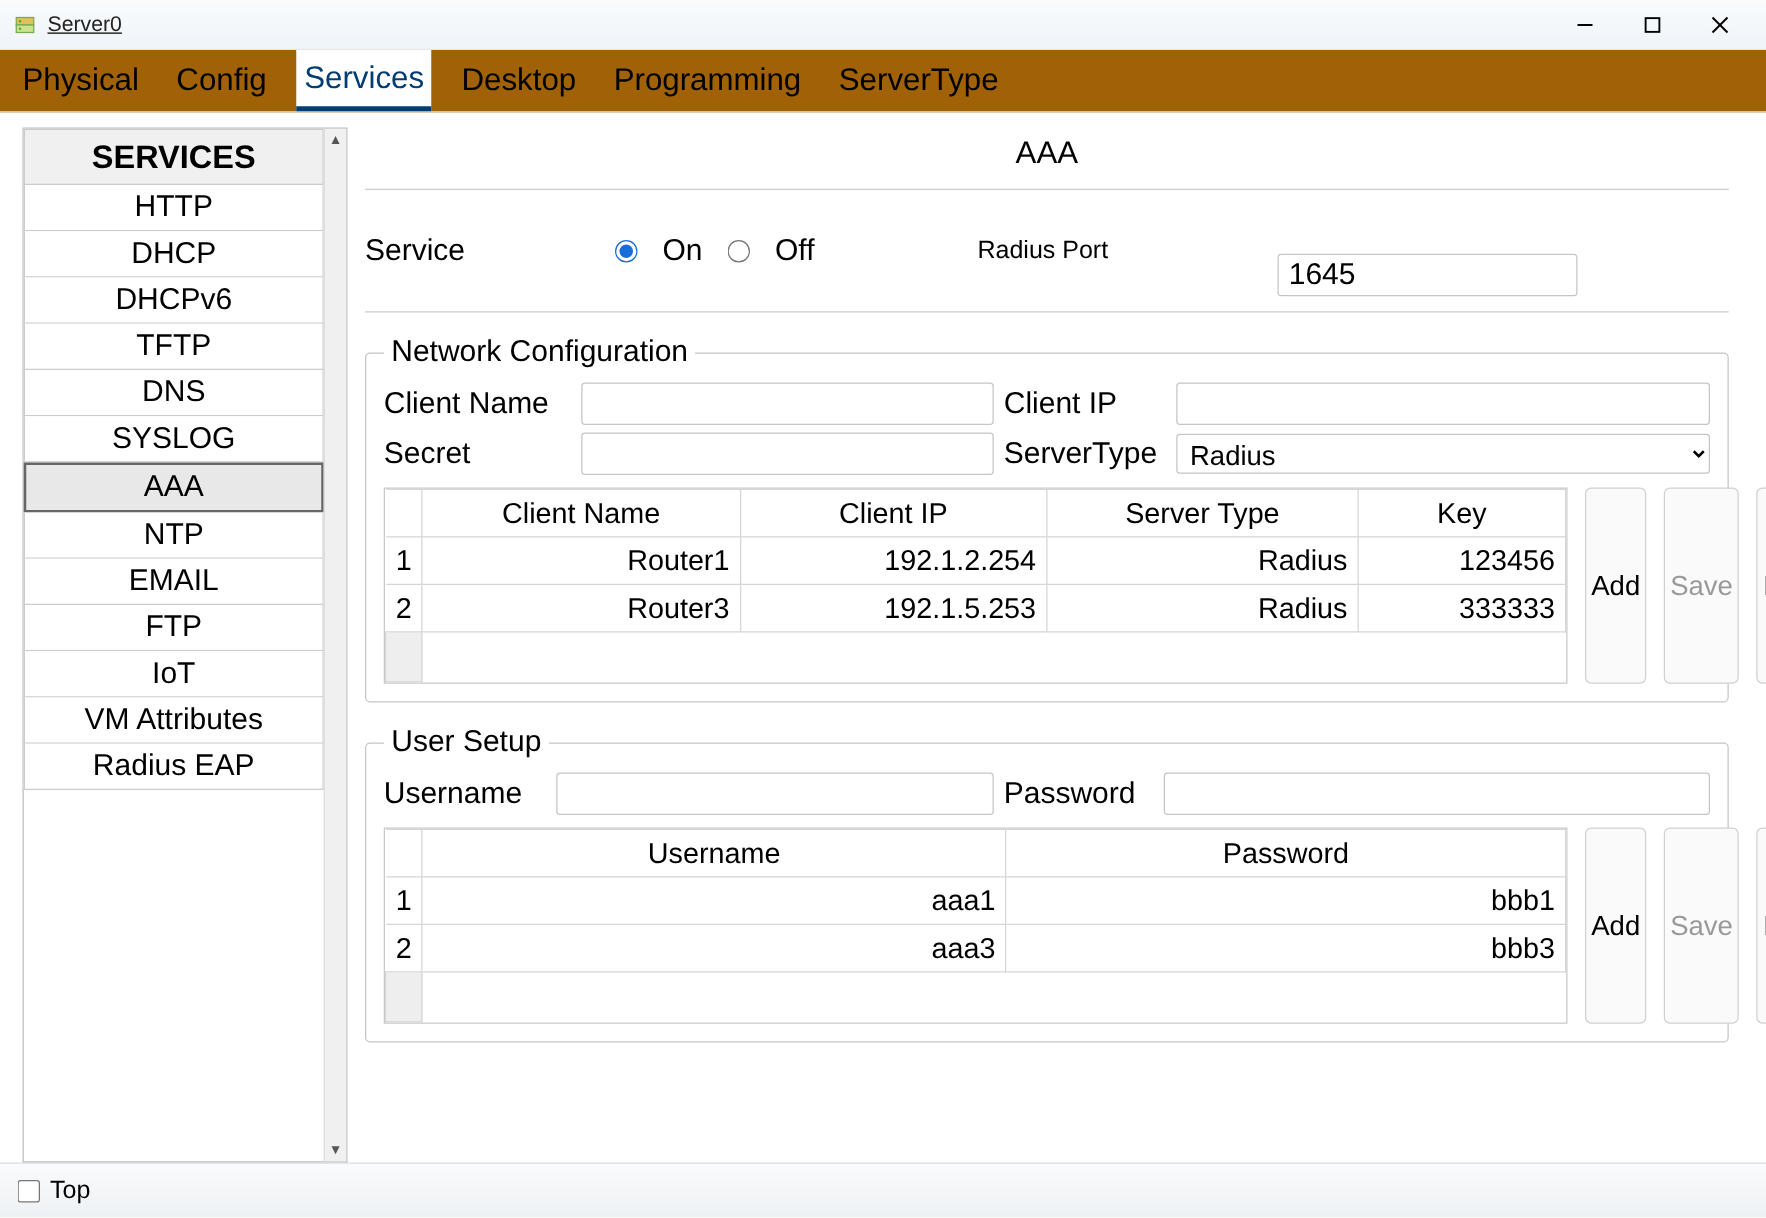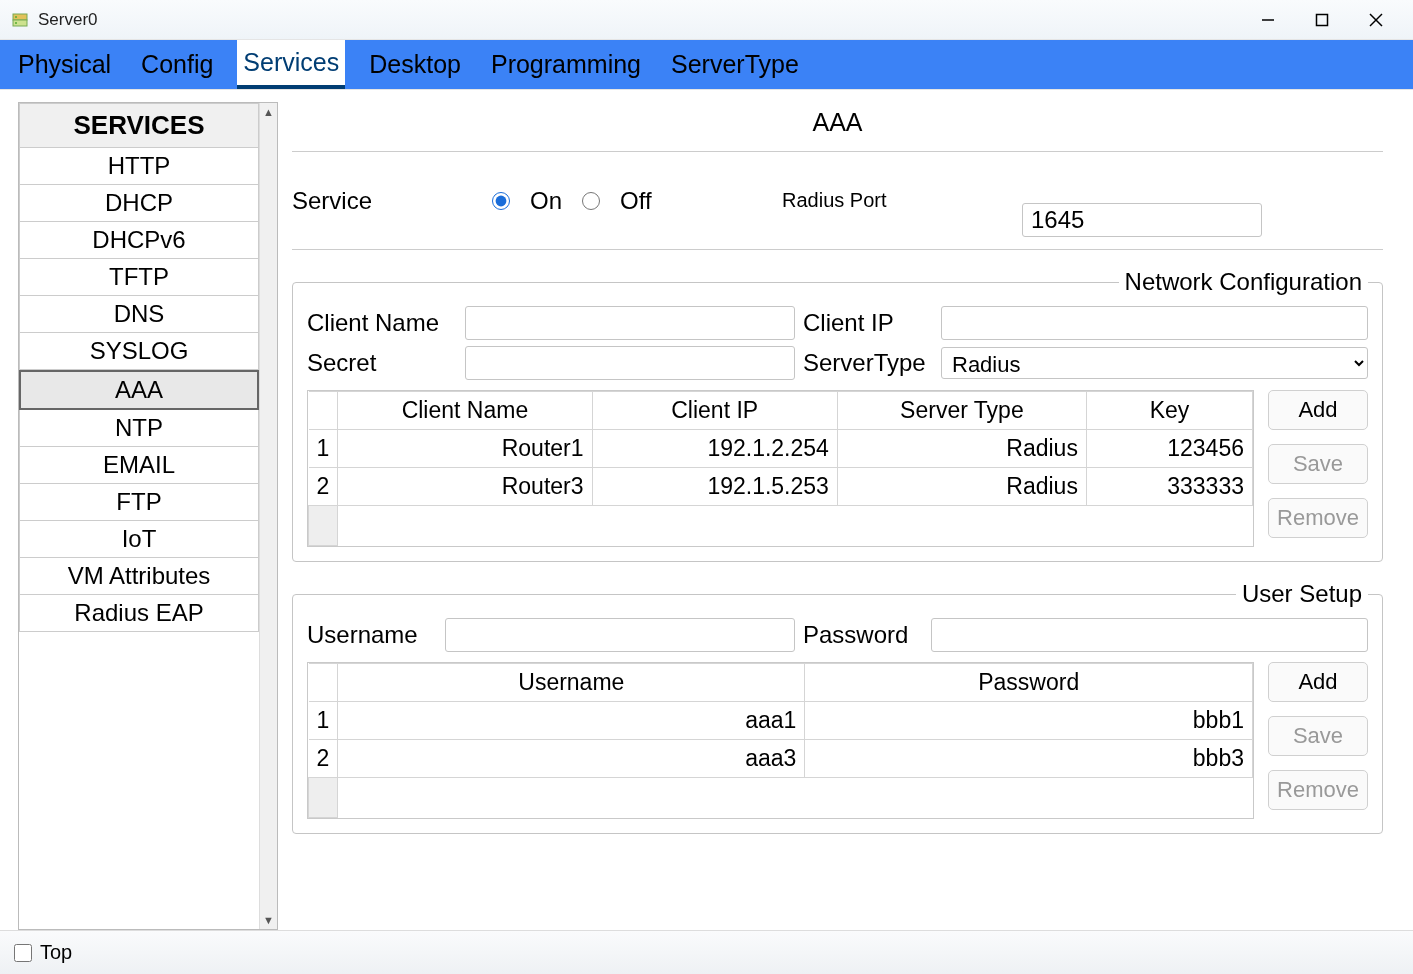--- a/index.html
+++ b/index.html
@@ -5,39 +5,40 @@
     * { box-sizing: border-box; margin: 0; padding: 0; font-family: Arial, sans-serif; }
     body { background: #fff; font-size: 20px; color: #000; width: 1413px; height: 974px; }
     
     .titlebar {
       height: 40px;
       background: linear-gradient(to bottom, #f9fbfd, #eff4f8);
       display: flex;
       align-items: center;
       padding: 0 10px;
       border-bottom: 1px solid #e5e5e5;
+      text-decoration: underline;
     }
     .titlebar-icon {
       width: 20px; height: 20px;
       margin-right: 8px;
       display: inline-block;
     }
     .titlebar-title { font-size: 17px; color: #222; }
     .titlebar-controls {
       margin-left: auto;
       display: flex;
       gap: 30px;
       align-items: center;
       padding-right: 15px;
     }
     .ctrl-btn { width: 24px; height: 24px; display: flex; align-items:center; justify-content:center; cursor:pointer; }
     
     .tabbar {
       height: 50px;
-      background: #3b82f6;
+      background: #a16207;
       border-bottom: 1px solid #e5e5e5;
       display: flex;
       align-items: center;
       padding: 0 12px;
       gap: 18px;
     }
     .tab {
       font-size: 25px;
       padding: 8px 6px;
       color: #000;
@@ -117,21 +118,21 @@
     }
     input[type=radio]{width:18px;height:18px;accent-color:#1a6dd9;}
     .radio-lbl{font-size:24px;}
     
     fieldset {
       border:1px solid #c5c5c5;
       border-radius:4px;
       padding: 10px 14px 14px;
       margin-top: 18px;
     }
-    legend { font-size:24px; padding: 0 6px; text-align: right; }
+    legend { font-size:24px; padding: 0 6px; }
     
     .form-grid {
       display:grid;
       grid-template-columns: 150px 330px 130px 1fr;
       gap: 6px 8px;
       align-items:center;
       font-size:24px;
       margin-bottom:10px;
     }
     .form-grid input, .form-grid select {
@@ -151,21 +152,21 @@
     .user-form-grid input {
       font-size:22px; padding:3px 6px; border:1px solid #c5c5c5; border-radius:3px; width:100%;
     }
     
     .table-area { display:flex; gap:14px; }
     .table-container { flex:1; border:1px solid #c9c9c9; }
     table { width:100%; border-collapse:collapse; font-size:23px; }
     th, td { border:1px solid #d5d5d5; padding: 5px 8px; text-align:right; }
     th { text-align:center; font-weight:normal; background:#fff; }
     .rownum { width:26px; text-align:right; background:#fff; border-left:none; }
-    .btn-col { display:flex; flex-direction:column; gap:14px; width:100px; }
+    .btn-col { display:flex; flex-direction:row; gap:14px; width:100px; }
     .btn-col button {
       font-size:22px; padding:6px 4px; border:1px solid #d0d0d0;
       background:#fafafa; border-radius:5px; cursor:pointer;
     }
     .btn-col button:disabled { color:#999; }
     .spacer-row td { height: 40px; border-top:1px solid #d5d5d5; }
     .spacer-corner{width:26px;background:#eee;}
     
     .bottom-bar {
       height:44px;

